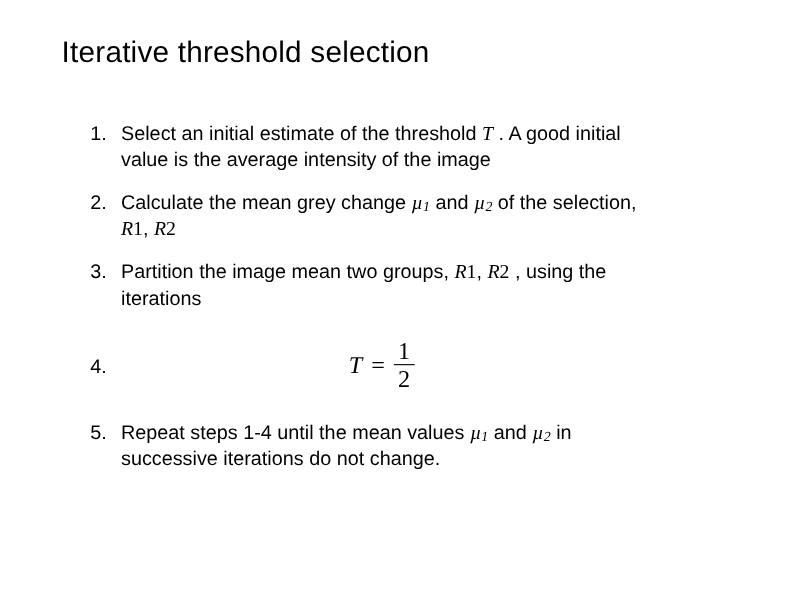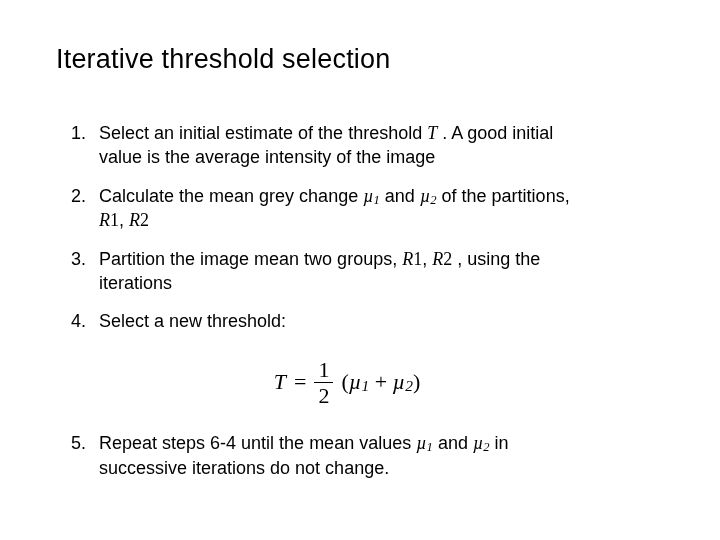--- a/index.html
+++ b/index.html
@@ -8,30 +8,30 @@
     width: 720px;
     height: 540px;
     background: #ffffff;
     font-family: Arial, Helvetica, sans-serif;
     color: #000000;
   }
   .slide {
     box-sizing: border-box;
     width: 664px;
     height: 540px;
-    padding: 44px 56px 0 56px;
+    padding: 32px 56px 0 56px;
   }
   .title {
     font-size: 27px;
     font-weight: 400;
     margin: 0 0 46px 0;
     letter-spacing: 0.2px;
   }
   ol.steps {
-    margin: 5px;
+    margin: 16px;
     padding: 0 8px 0 30px;
     font-size: 18px;
     line-height: 1.35;
   }
   ol.steps > li {
     margin-bottom: 14px;
     padding-left: 8px;
   }
   .math-i {
     font-family: "Cambria Math", "Times New Roman", serif;
@@ -79,44 +79,40 @@
 <div class="slide">
   <h1 class="title">Iterative threshold selection</h1>
 
   <ol class="steps">
 
     <li>
       <span>Select an initial estimate of the threshold </span><span class="math-i">T</span><span> . A good initial value is the average intensity of the image</span>
     </li>
 
     <li>
-      <span>Calculate the mean grey change  </span><span class="math-i"><span>µ</span><span class="sub">1</span></span><span>  and  </span><span class="math-i"><span>µ</span><span class="sub">2</span></span><span> of the partitions, </span><span class="math-i"><span>R</span><span class="math-up">1</span></span><span>, </span><span class="math-i"><span>R</span><span class="math-up">2</span></span>
+      <span>Calculate the mean grey change  </span><span class="math-i"><span>µ</span><span class="sub">1</span></span><span>  and  </span><span class="math-i"><span>µ</span><span class="sub">2</span></span><span> of the selection, </span><span class="math-i"><span>R</span><span class="math-up">1</span></span><span>, </span><span class="math-i"><span>R</span><span class="math-up">2</span></span>
     </li>
 
     <li>
       <span>Partition the image mean two groups, </span><span class="math-i"><span>R</span><span class="math-up">1</span></span><span>, </span><span class="math-i"><span>R</span><span class="math-up">2</span></span><span> , using the iterations</span>
     </li>
 
     <li>
-      <span> Select a new threshold:</span>
 
       <div class="formula">
         <span class="eq">
           <span class="math-i">T</span>
           <span>=</span>
           <span class="frac">
             <span class="num">1</span>
             <span class="bar"></span>
             <span class="den">2</span>
           </span>
-          <span>
-            <span>(</span><span class="math-i"><span>µ</span><span class="sub">1</span></span><span> + </span><span class="math-i"><span>µ</span><span class="sub">2</span></span><span>)</span>
-          </span>
         </span>
       </div>
     </li>
 
     <li>
-      <span>Repeat steps 6-4 until the mean values  </span><span class="math-i"><span>µ</span><span class="sub">1</span></span><span>  and </span><span class="math-i"><span>µ</span><span class="sub">2</span></span><span> in successive iterations do not  change.</span>
+      <span>Repeat steps 1-4 until the mean values  </span><span class="math-i"><span>µ</span><span class="sub">1</span></span><span>  and </span><span class="math-i"><span>µ</span><span class="sub">2</span></span><span> in successive iterations do not  change.</span>
     </li>
 
   </ol>
 </div>
 
 </body></html>

